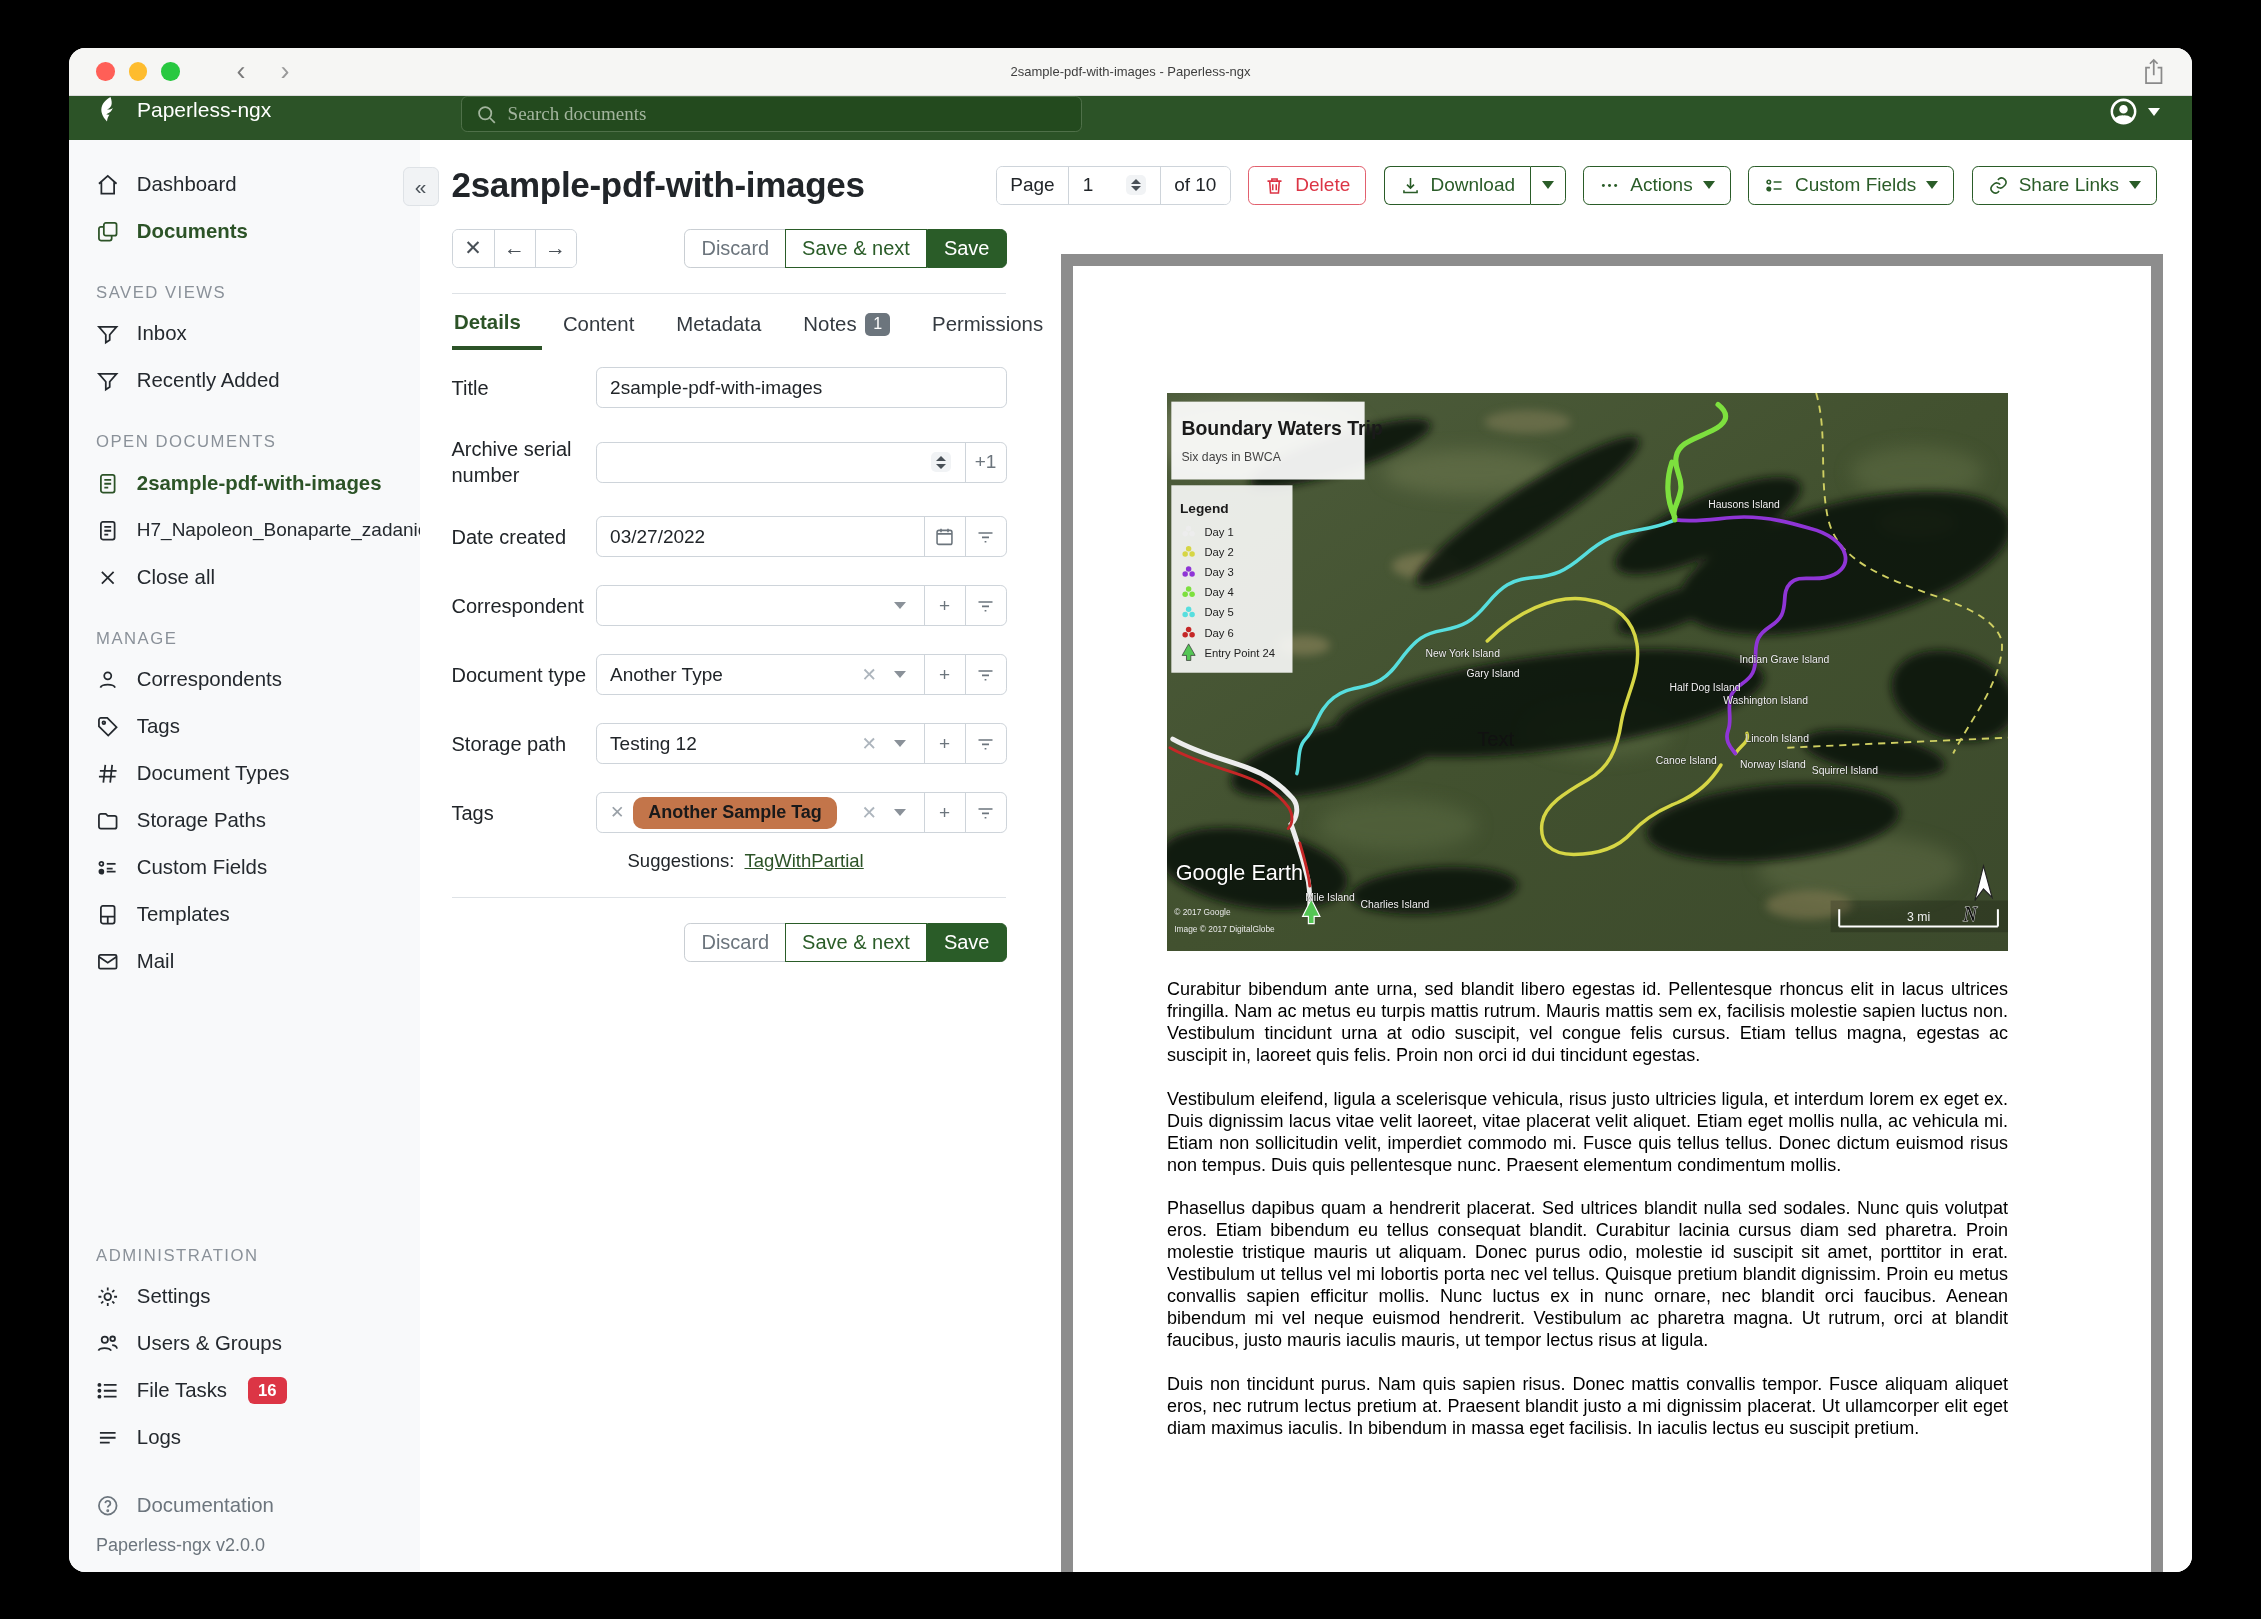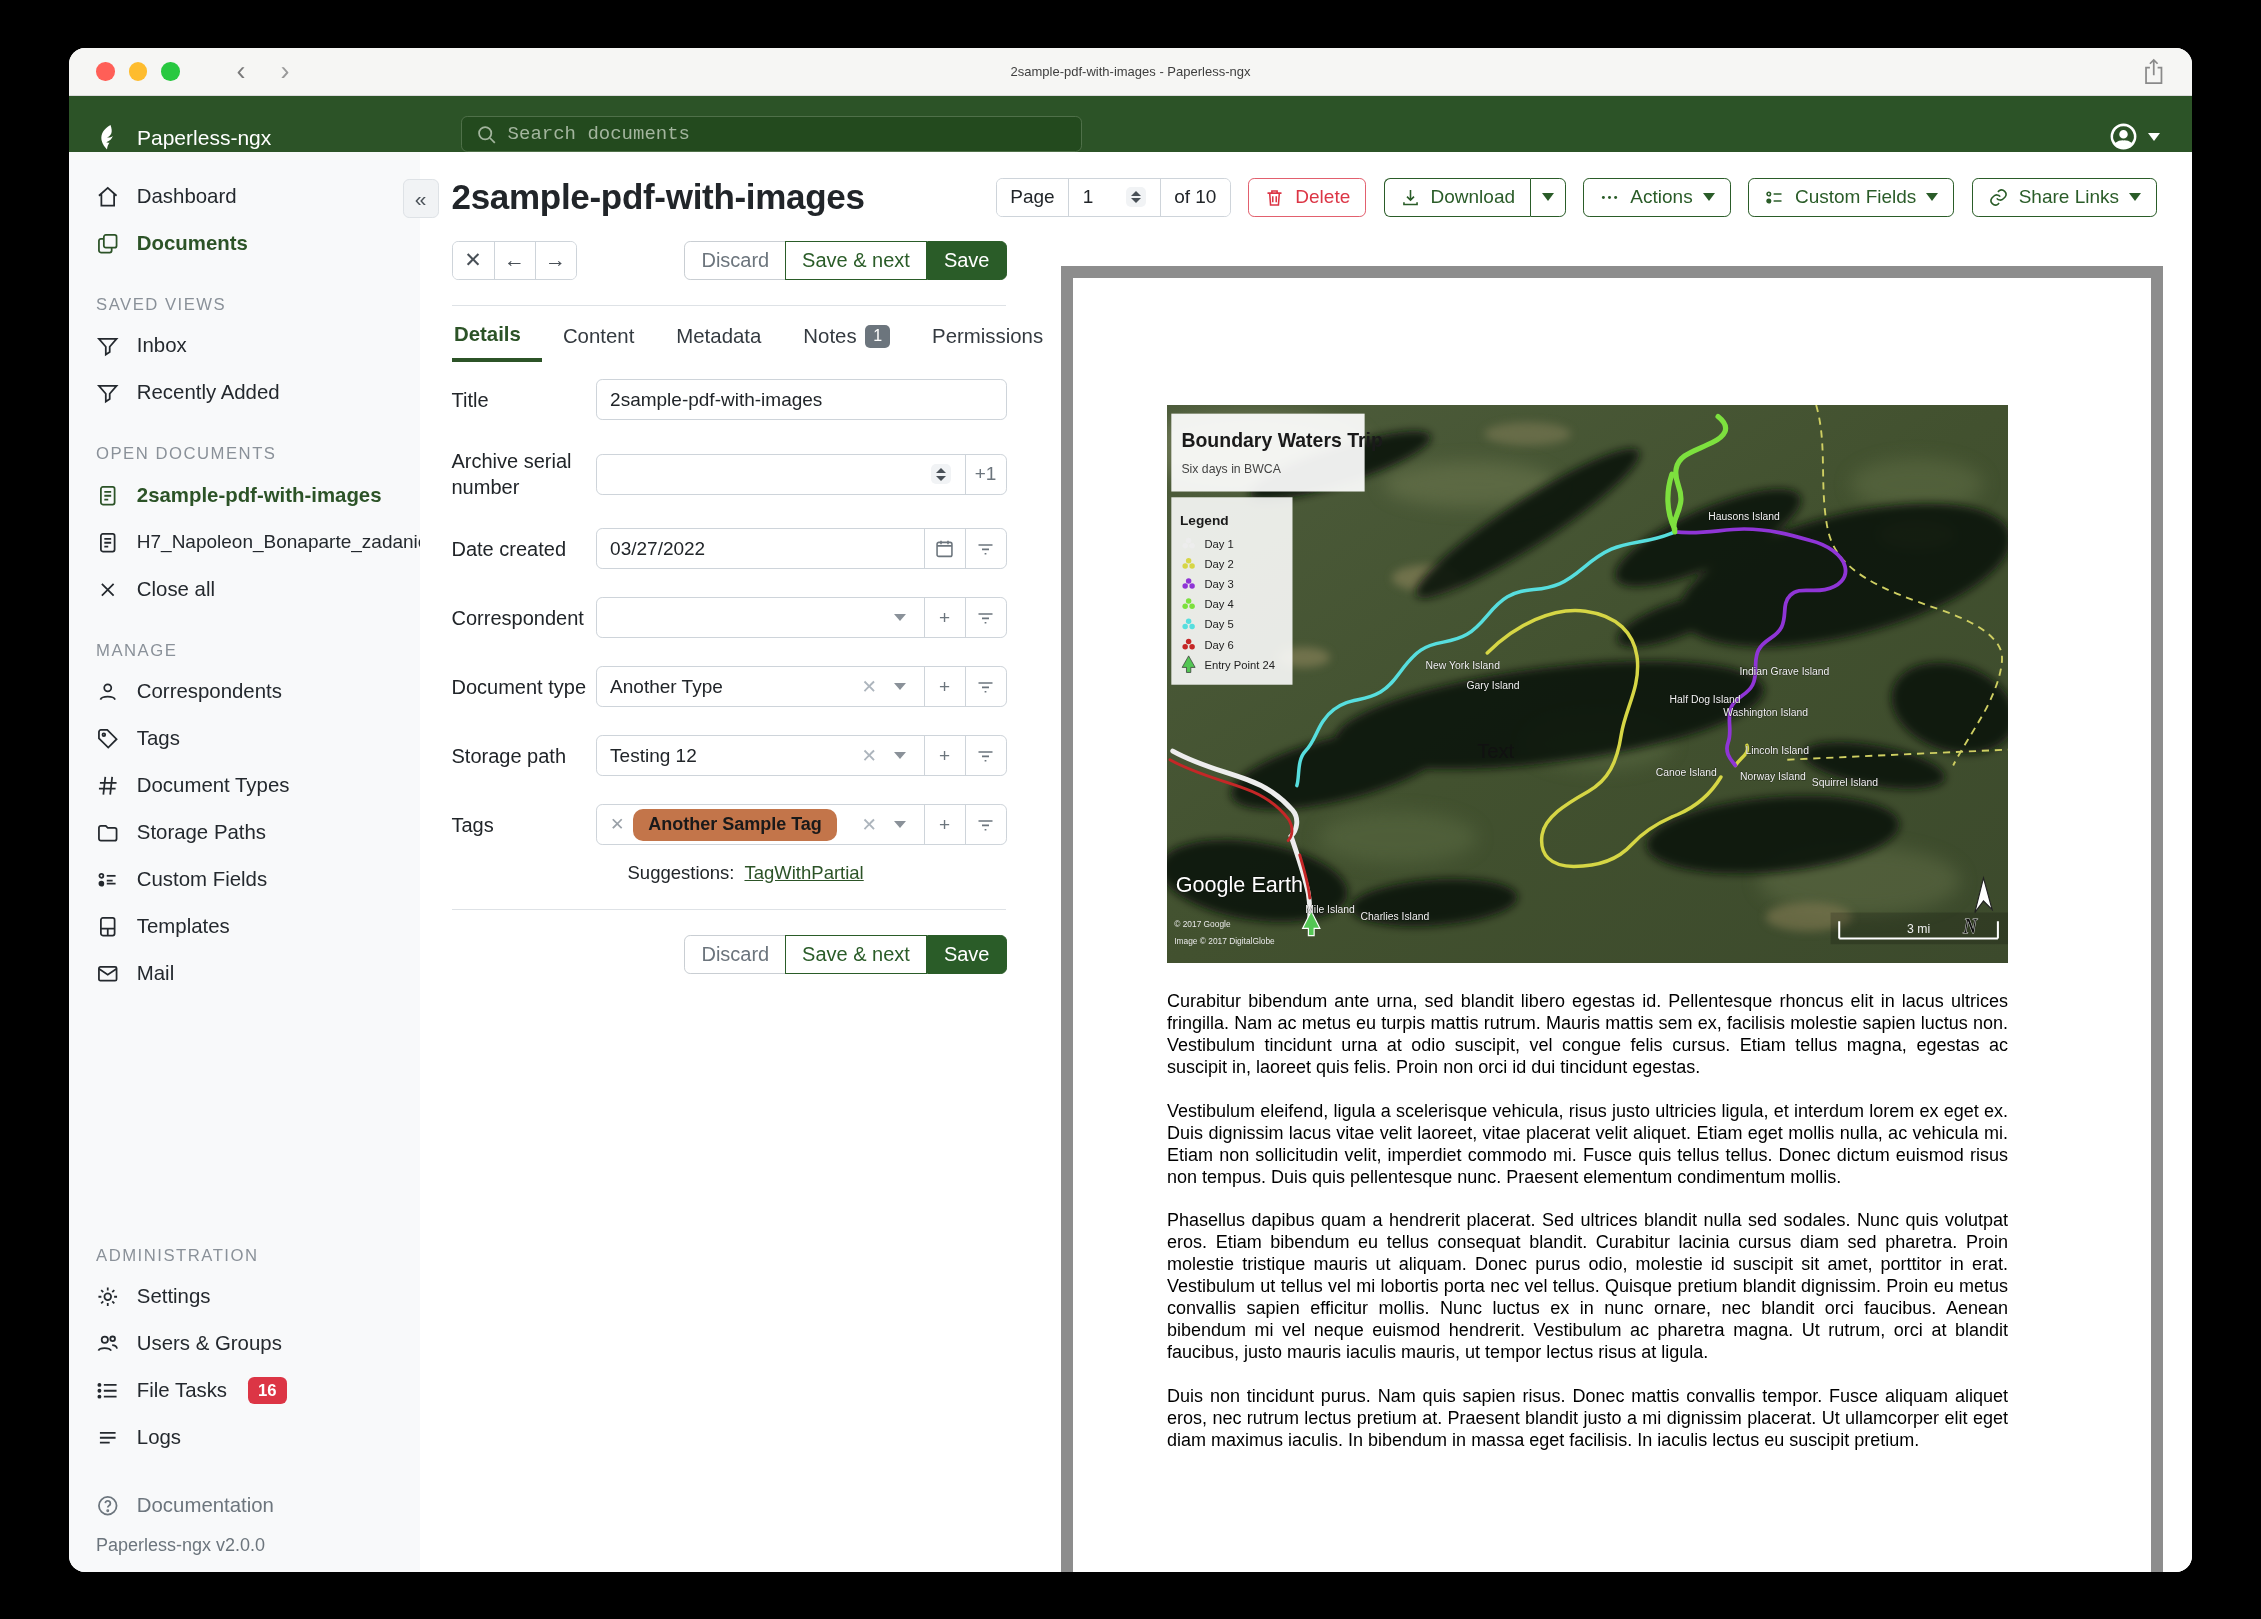--- a/index.html
+++ b/index.html
@@ -13,25 +13,25 @@
 .titlebar{height:48px;flex:none;background:#f6f6f4;border-bottom:0.6px solid #dcdcdc;display:flex;align-items:center;padding:0 27px;position:relative}
 .lights{display:flex;gap:14px;z-index:2}
 .light{width:18.5px;height:18.5px;border-radius:50%}
 .light.r{background:#ff5f57}.light.y{background:#febc2e}.light.g{background:#28c840}
 .tb-nav{display:flex;gap:35px;margin-left:57px;z-index:2}
 .tb-nav span{font-size:27px;line-height:1;color:#9a9a9a}
 .tb-nav span.back{color:#7b7b7b}
 .tb-title{position:absolute;left:0;right:0;text-align:center;font-size:13px;color:#3e3e3e}
 .tb-share{margin-left:auto;z-index:2;color:#8a8a8a}
 
-.appbar{height:56px;flex:none;background:var(--green-dark);display:flex;align-items:flex-end}
+.appbar{height:44px;flex:none;background:var(--green-dark);display:flex;align-items:flex-start}
 .brand{width:351px;flex:none;display:flex;align-items:center;gap:15px;padding-left:28px}
 .brand-name{color:#fff;font-size:21px}
 .search{margin-left:41px;width:621px;height:36px;background:#234a1e;border:1.2px solid #4f7049;border-radius:6.2px;display:flex;align-items:center;gap:11px;padding:0 13.6px}
-.search input{flex:1;background:transparent;border:none;outline:none;color:#dfe8dc;font-size:19px;font-family:Liberation Mono, monospace}
+.search input{flex:1;background:transparent;border:none;outline:none;color:#dfe8dc;font-size:19px;font-family:Liberation Serif, serif}
 .search input::placeholder{color:#a3b59e}
 .avatar{margin-left:auto;margin-right:32px;display:flex;align-items:center;gap:8.6px;color:#fff}
 
 .body{flex:1;display:flex;min-height:0}
 .sidebar{width:351px;flex:none;background:var(--side-bg);padding-top:21px;display:flex;flex-direction:column;position:relative}
 .side-item{height:47px;flex:none;display:flex;align-items:center;gap:17.3px;padding-left:27px;font-size:20.4px;color:#24292e;cursor:pointer;white-space:nowrap}
 .side-item svg{width:23.5px;height:23.5px;flex:none}
 .side-item.active{color:var(--green-dark);font-weight:700}
 .side-section{margin:28px 0 7.4px;padding-left:27px;font-size:16.7px;letter-spacing:1.5px;color:#8a9199;font-weight:500}
 .badge-red{background:var(--red);color:#fff;font-size:16.7px;font-weight:700;border-radius:6.2px;padding:3.1px 10px;margin-left:3.7px}

